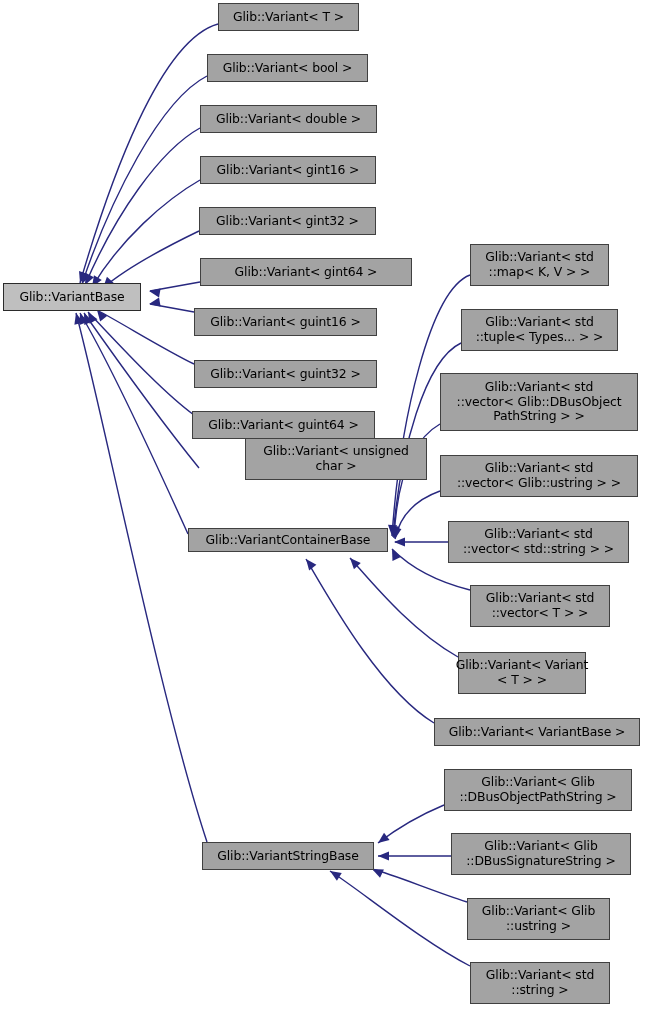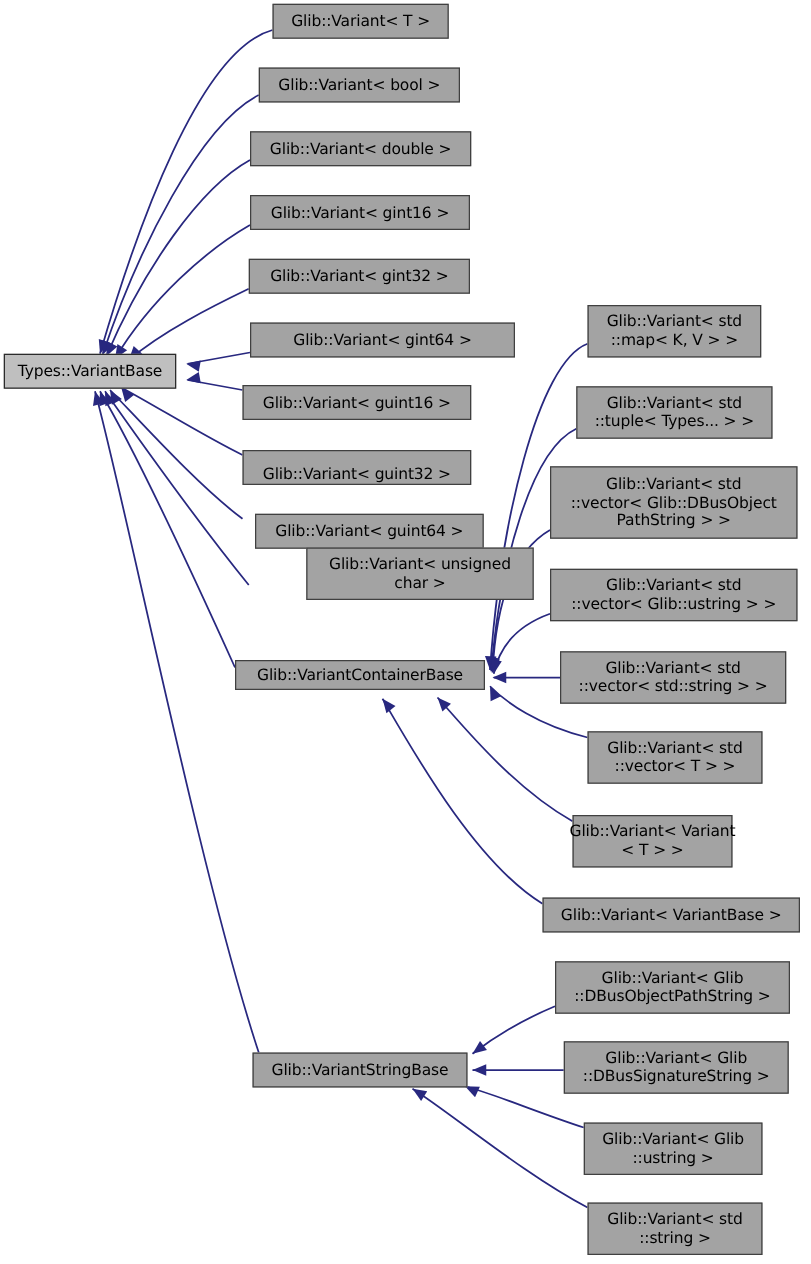--- a/index.html
+++ b/index.html
@@ -96,30 +96,30 @@
       <polygon points="0,0 -11,-4.6 -11,4.6" fill="#28287f" transform="translate(394,542) rotate(180)"></polygon>
       <polygon points="0,0 -11,-4.6 -11,4.6" fill="#28287f" transform="translate(392,549) rotate(245)"></polygon>
       <polygon points="0,0 -11,-4.6 -11,4.6" fill="#28287f" transform="translate(350,558) rotate(228)"></polygon>
       <polygon points="0,0 -11,-4.6 -11,4.6" fill="#28287f" transform="translate(306,559) rotate(232)"></polygon>
       <polygon points="0,0 -11,-4.6 -11,4.6" fill="#28287f" transform="translate(378,843) rotate(143)"></polygon>
       <polygon points="0,0 -11,-4.6 -11,4.6" fill="#28287f" transform="translate(378,856) rotate(180)"></polygon>
       <polygon points="0,0 -11,-4.6 -11,4.6" fill="#28287f" transform="translate(372,869) rotate(205)"></polygon>
       <polygon points="0,0 -11,-4.6 -11,4.6" fill="#28287f" transform="translate(330,871) rotate(212)"></polygon>
     </svg>
   <div id="nodes">
-      <div class="node root" style="left: 3px; top: 283px; width: 138px; height: 28px;"><span class="label">Types::VariantBase</span></div>
+      <div class="node root" style="left: 3px; top: 283px; width: 138px; height: 28px;"><span class="label">Glib::VariantBase</span></div>
       <div class="node" style="left: 218px; top: 3px; width: 141px; height: 28px;"><span class="label">Glib::Variant&lt; T &gt;</span></div>
       <div class="node" style="left: 207px; top: 54px; width: 161px; height: 28px;"><span class="label">Glib::Variant&lt; bool &gt;</span></div>
       <div class="node" style="left: 200px; top: 105px; width: 177px; height: 28px;"><span class="label">Glib::Variant&lt; double &gt;</span></div>
       <div class="node" style="left: 200px; top: 156px; width: 176px; height: 28px;"><span class="label">Glib::Variant&lt; gint16 &gt;</span></div>
       <div class="node" style="left: 199px; top: 207px; width: 177px; height: 28px;"><span class="label">Glib::Variant&lt; gint32 &gt;</span></div>
       <div class="node" style="left: 200px; top: 258px; width: 212px; height: 28px;"><span class="label">Glib::Variant&lt; gint64 &gt;</span></div>
       <div class="node" style="left: 194px; top: 308px; width: 183px; height: 28px;"><span class="label">Glib::Variant&lt; guint16 &gt;</span></div>
-      <div class="node" style="left: 194px; top: 360px; width: 183px; height: 28px; align-items: flex-end;"><span class="label">Glib::Variant&lt; guint32 &gt;</span></div>
-      <div class="node" style="left: 204px; top: 411px; width: 183px; height: 28px;"><span class="label">Glib::Variant&lt; guint64 &gt;</span></div>
+      <div class="node" style="left: 194px; top: 360px; width: 183px; height: 28px;"><span class="label">Glib::Variant&lt; guint32 &gt;</span></div>
+      <div class="node" style="left: 192px; top: 411px; width: 183px; height: 28px;"><span class="label">Glib::Variant&lt; guint64 &gt;</span></div>
       <div class="node" style="left: 199px; top: 438px; width: 182px; height: 42px; margin-left: 46px;"><span class="label">Glib::Variant&lt; unsigned
 char &gt;</span></div>
       <div class="node" style="left: 188px; top: 528px; width: 200px; height: 24px;"><span class="label">Glib::VariantContainerBase</span></div>
       <div class="node" style="left: 202px; top: 842px; width: 172px; height: 28px; align-items: center;"><span class="label">Glib::VariantStringBase</span></div>
       <div class="node" style="left: 470px; top: 244px; width: 139px; height: 42px;"><span class="label">Glib::Variant&lt; std
 ::map&lt; K, V &gt; &gt;</span></div>
       <div class="node" style="left: 461px; top: 309px; width: 157px; height: 42px;"><span class="label">Glib::Variant&lt; std
 ::tuple&lt; Types... &gt; &gt;</span></div>
       <div class="node" style="left: 440px; top: 373px; width: 198px; height: 58px;"><span class="label">Glib::Variant&lt; std
 ::vector&lt; Glib::DBusObject

